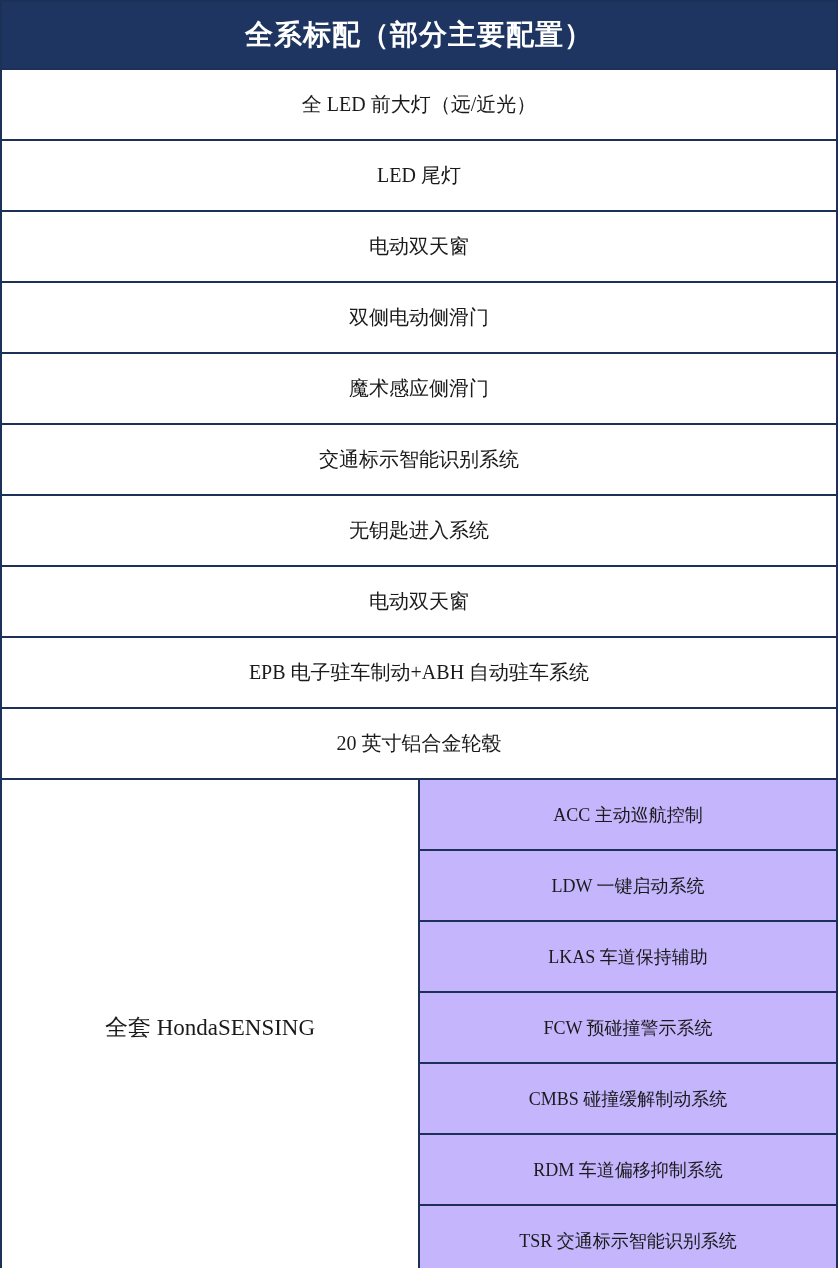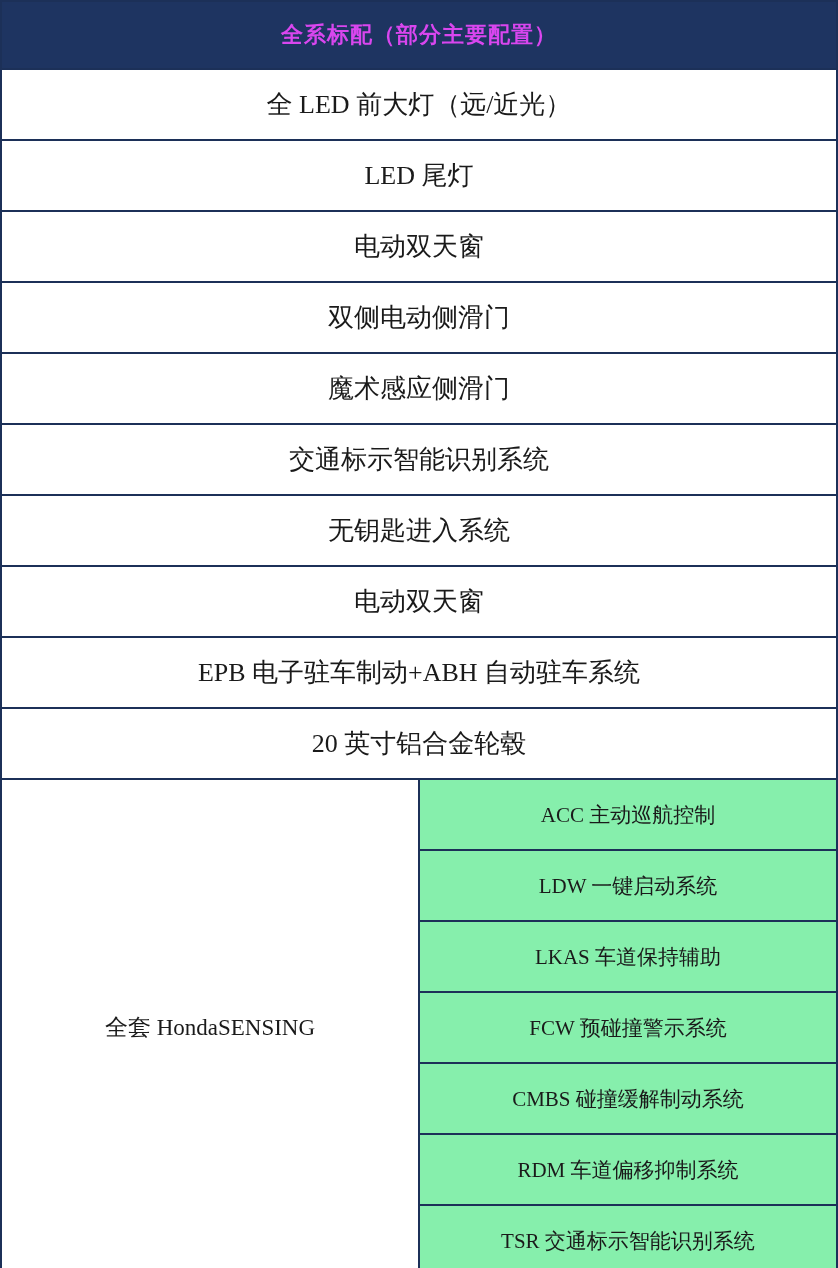--- a/index.html
+++ b/index.html
@@ -19,41 +19,41 @@
     table-layout: fixed;
   }
   .spec-table td, .spec-table th {
     border: 2px solid #1c3058;
     text-align: center;
     vertical-align: middle;
     padding: 0;
   }
   .header-cell {
     background: #1e3461;
-    color: #d946ef;
+    color: #ffffff;
     font-weight: bold;
-    font-size: 22px;
+    font-size: 28px;
     height: 66px;
     letter-spacing: 1px;
     font-family: "Liberation Sans", "DejaVu Sans", sans-serif;
   }
   .row-cell {
     height: 69px;
-    font-size: 26px;
+    font-size: 20px;
     background: #ffffff;
   }
   .sensing-label {
     width: 310px;
     font-size: 23px;
     background: #ffffff;
   }
   .sensing-item {
     height: 69px;
-    font-size: 21px;
-    background: #86efac;
+    font-size: 18px;
+    background: #c4b5fd;
   }
 </style>
 </head>
 <body>
 
 <table class="spec-table">
   <tbody>
     <tr>
       <th class="header-cell" colspan="2">全系标配（部分主要配置）</th>
     </tr>

